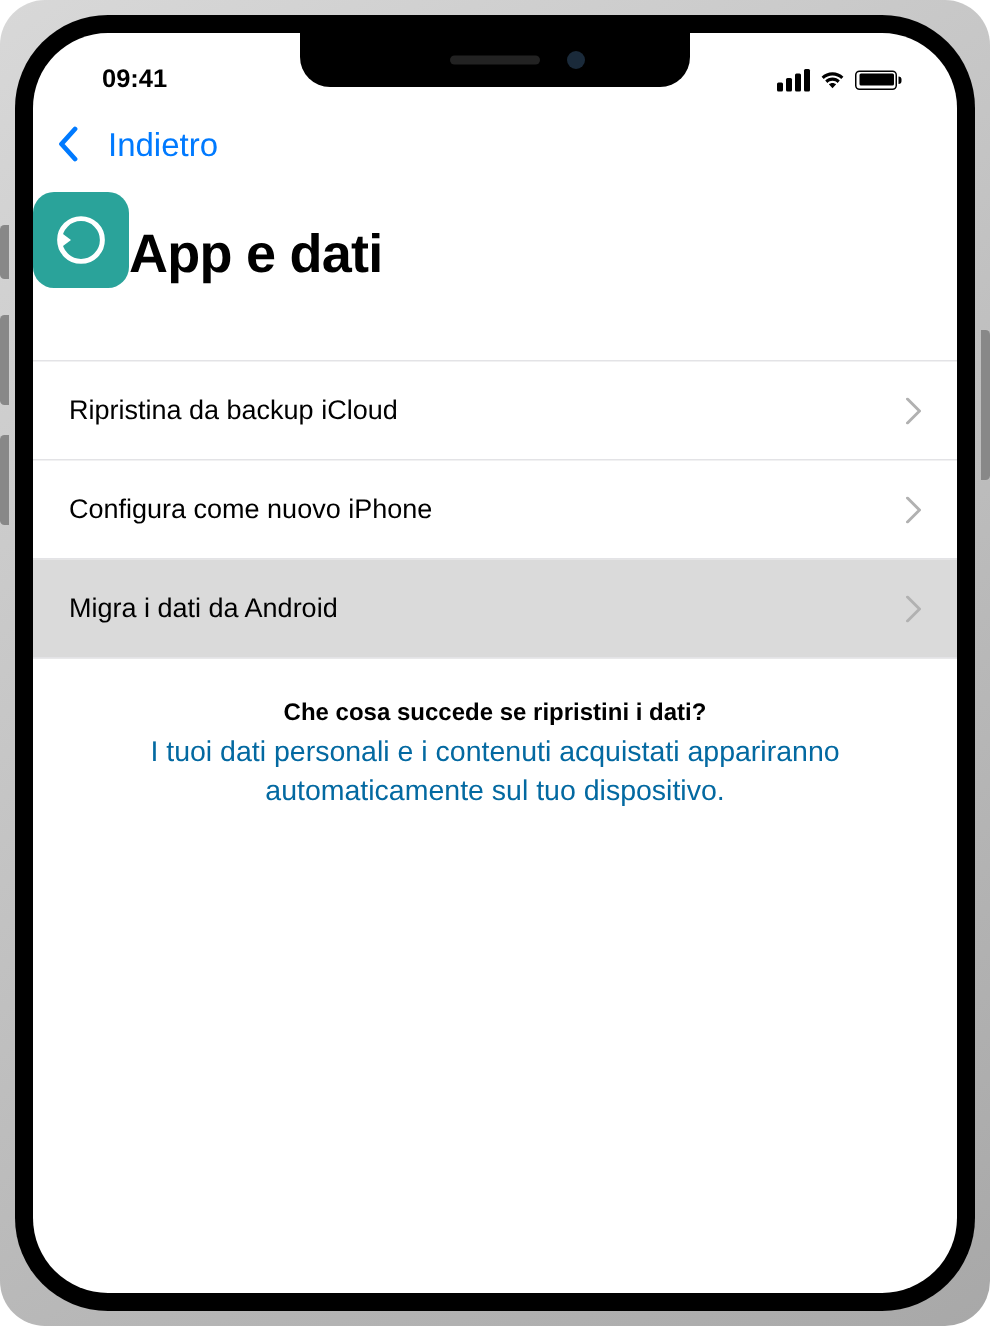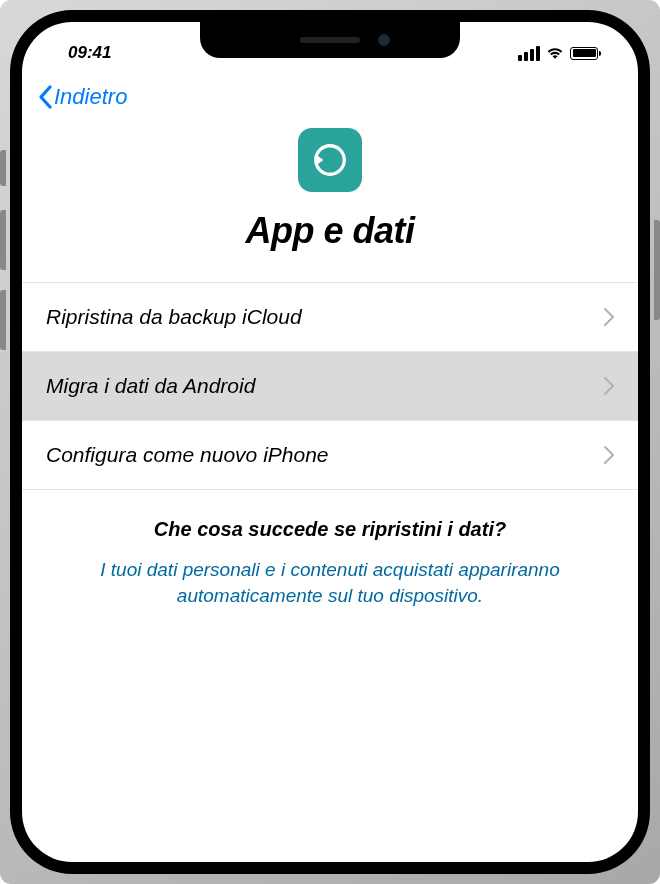--- a/index.html
+++ b/index.html
@@ -8,23 +8,22 @@
       background: #fff;
       width: 660px;
       height: 884px;
       overflow: hidden;
     }
     .phone-frame {
       position: relative;
       width: 660px;
       height: 884px;
       background: linear-gradient(145deg, #d8d8d8, #a8a8a8);
-      border-radius: 11px;
+      border-radius: 30px;
       padding: 10px;
-      font-style: italic;
     }
     .phone-mid {
       width: 100%;
       height: 100%;
       background: #000;
       border-radius: 62px;
       padding: 12px;
     }
     .screen {
       position: relative;
@@ -91,32 +90,30 @@
     .battery::after { content: ''; position: absolute; right: -4px; top: 3.5px; width: 2.5px; height: 5px; background: #000; border-radius: 0 2px 2px 0; }
     .battery-fill { width: 100%; height: 100%; background: #000; border-radius: 1px; }
 
     .nav-bar {
       display: flex;
       align-items: center;
       padding: 14px 20px 6px 16px;
     }
     .back-button {
       display: flex;
-      align-items: center;
       color: #007aff;
       font-size: 22px;
       font-weight: 400;
-      gap: 2px;
+      gap: 20px;
       cursor: pointer;
     }
     .chevron-left { width: 14px; height: 24px; }
 
     .header-section {
       display: flex;
-      flex-direction: column;
       align-items: center;
       padding: 12px 0 30px 0;
     }
     .app-icon {
       width: 64px;
       height: 64px;
       background: #2aa39a;
       border-radius: 14px;
       display: flex;
       align-items: center;
@@ -129,36 +126,36 @@
       letter-spacing: -0.5px;
     }
 
     .options-list { border-top: 1px solid #e3e3e6; }
     .option-row {
       display: flex;
       align-items: center;
       justify-content: space-between;
       padding: 22px 24px;
       border-bottom: 1px solid #e3e3e6;
-      font-size: 21px;
+      font-size: 18px;
       color: #000;
       cursor: pointer;
     }
     .option-row.selected { background: #dadada; }
     .chevron-right { width: 10px; height: 18px; opacity: 0.3; }
     .option-row.selected .chevron-right { opacity: 0.18; }
 
     .footer-section {
       padding: 28px 36px 0 36px;
       text-align: center;
     }
     .footer-title {
-      font-size: 20px;
+      font-size: 16px;
       font-weight: 700;
-      margin-bottom: 16px;
+      margin-bottom: 4px;
     }
     .footer-body {
       font-size: 19px;
       line-height: 1.35;
       color: #0369a1;
     }
   </style>
 </head>
 <body>
 
@@ -213,32 +210,32 @@
         <div class="page-title">App e dati</div>
       </div>
 
       <div class="options-list">
         <div class="option-row">
           <span>Ripristina da backup iCloud</span>
           <svg class="chevron-right" viewBox="0 0 10 18">
               <polyline points="1,1 9,9 1,17" fill="none" stroke="#000" stroke-width="2" stroke-linecap="round" stroke-linejoin="round"></polyline>
             </svg>
         </div>
+        <div class="option-row">
+          <span>Configura come nuovo iPhone</span>
+          <svg class="chevron-right" viewBox="0 0 10 18">
+              <polyline points="1,1 9,9 1,17" fill="none" stroke="#000" stroke-width="2" stroke-linecap="round" stroke-linejoin="round"></polyline>
+            </svg>
+        </div>
         <div class="option-row selected">
           <span>Migra i dati da Android</span>
           <svg class="chevron-right" viewBox="0 0 10 18">
               <polyline points="1,1 9,9 1,17" fill="none" stroke="#000" stroke-width="2" stroke-linecap="round" stroke-linejoin="round"></polyline>
             </svg>
         </div>
-        <div class="option-row">
-          <span>Configura come nuovo iPhone</span>
-          <svg class="chevron-right" viewBox="0 0 10 18">
-              <polyline points="1,1 9,9 1,17" fill="none" stroke="#000" stroke-width="2" stroke-linecap="round" stroke-linejoin="round"></polyline>
-            </svg>
-        </div>
       </div>
 
       <div class="footer-section">
         <div class="footer-title">Che cosa succede se ripristini i dati?</div>
         <div class="footer-body">I tuoi dati personali e i contenuti acquistati appariranno automaticamente sul tuo dispositivo.</div>
       </div>
 
     </div>
   </div>
 </div>

